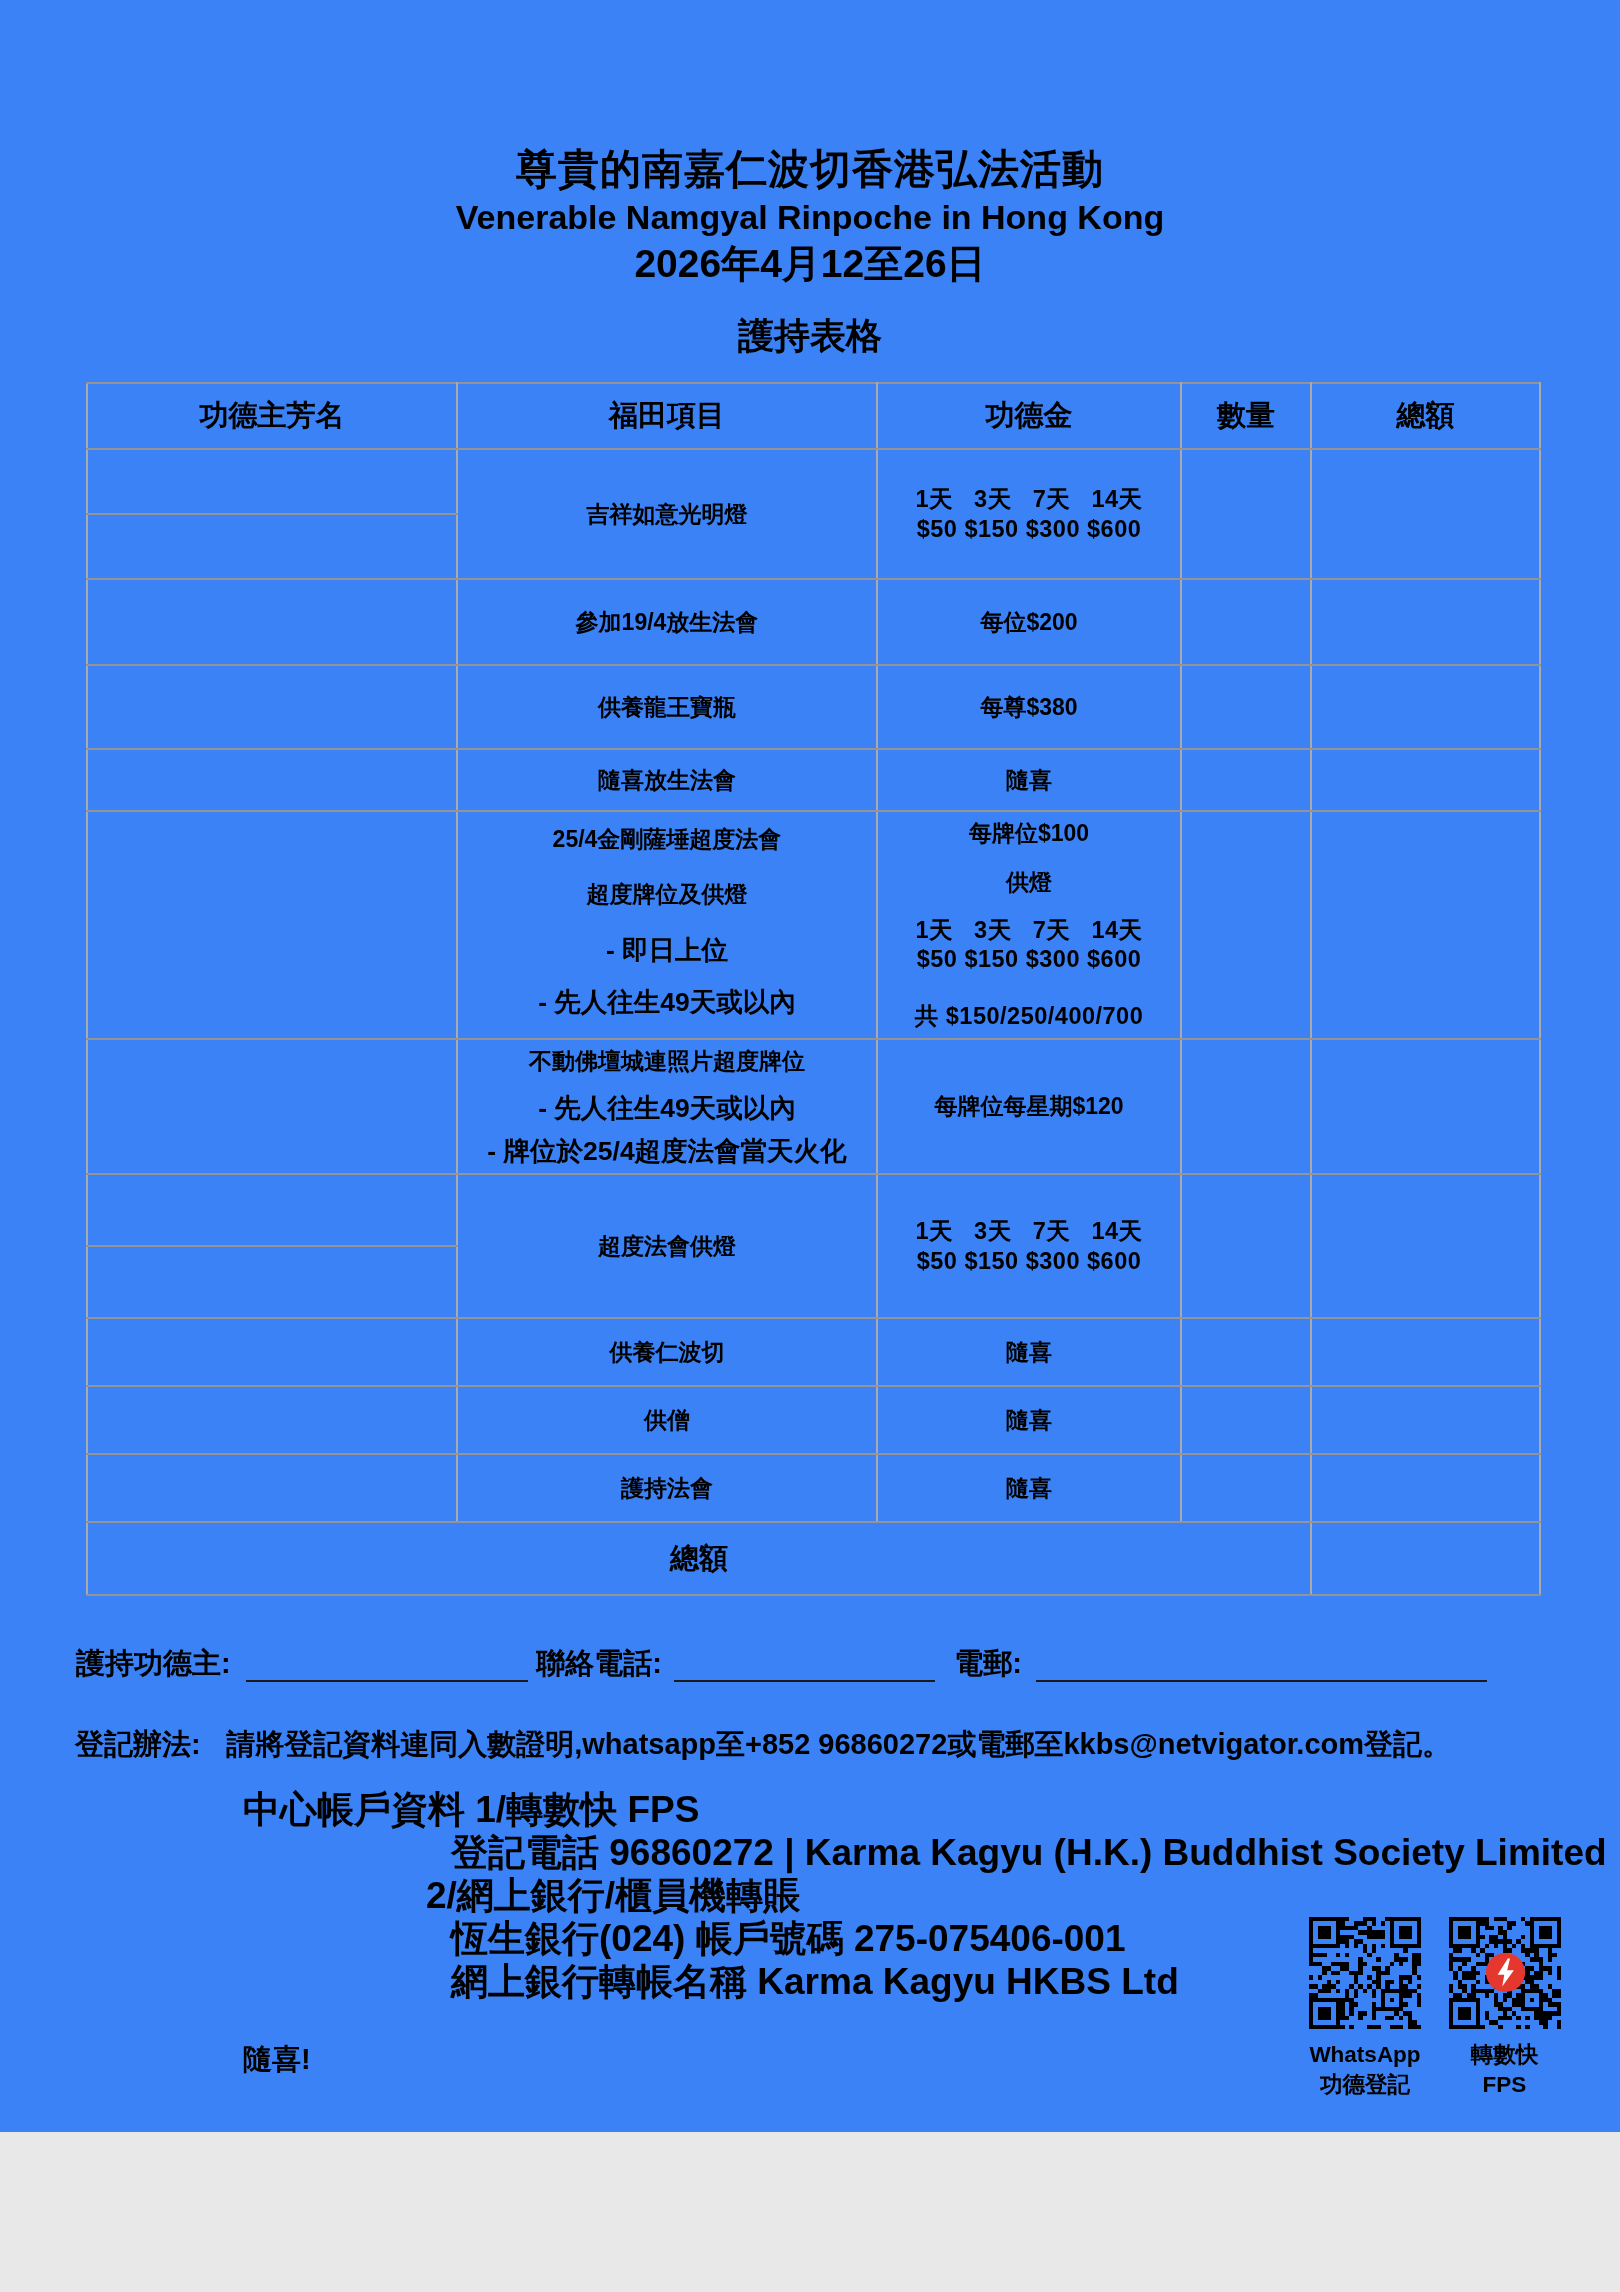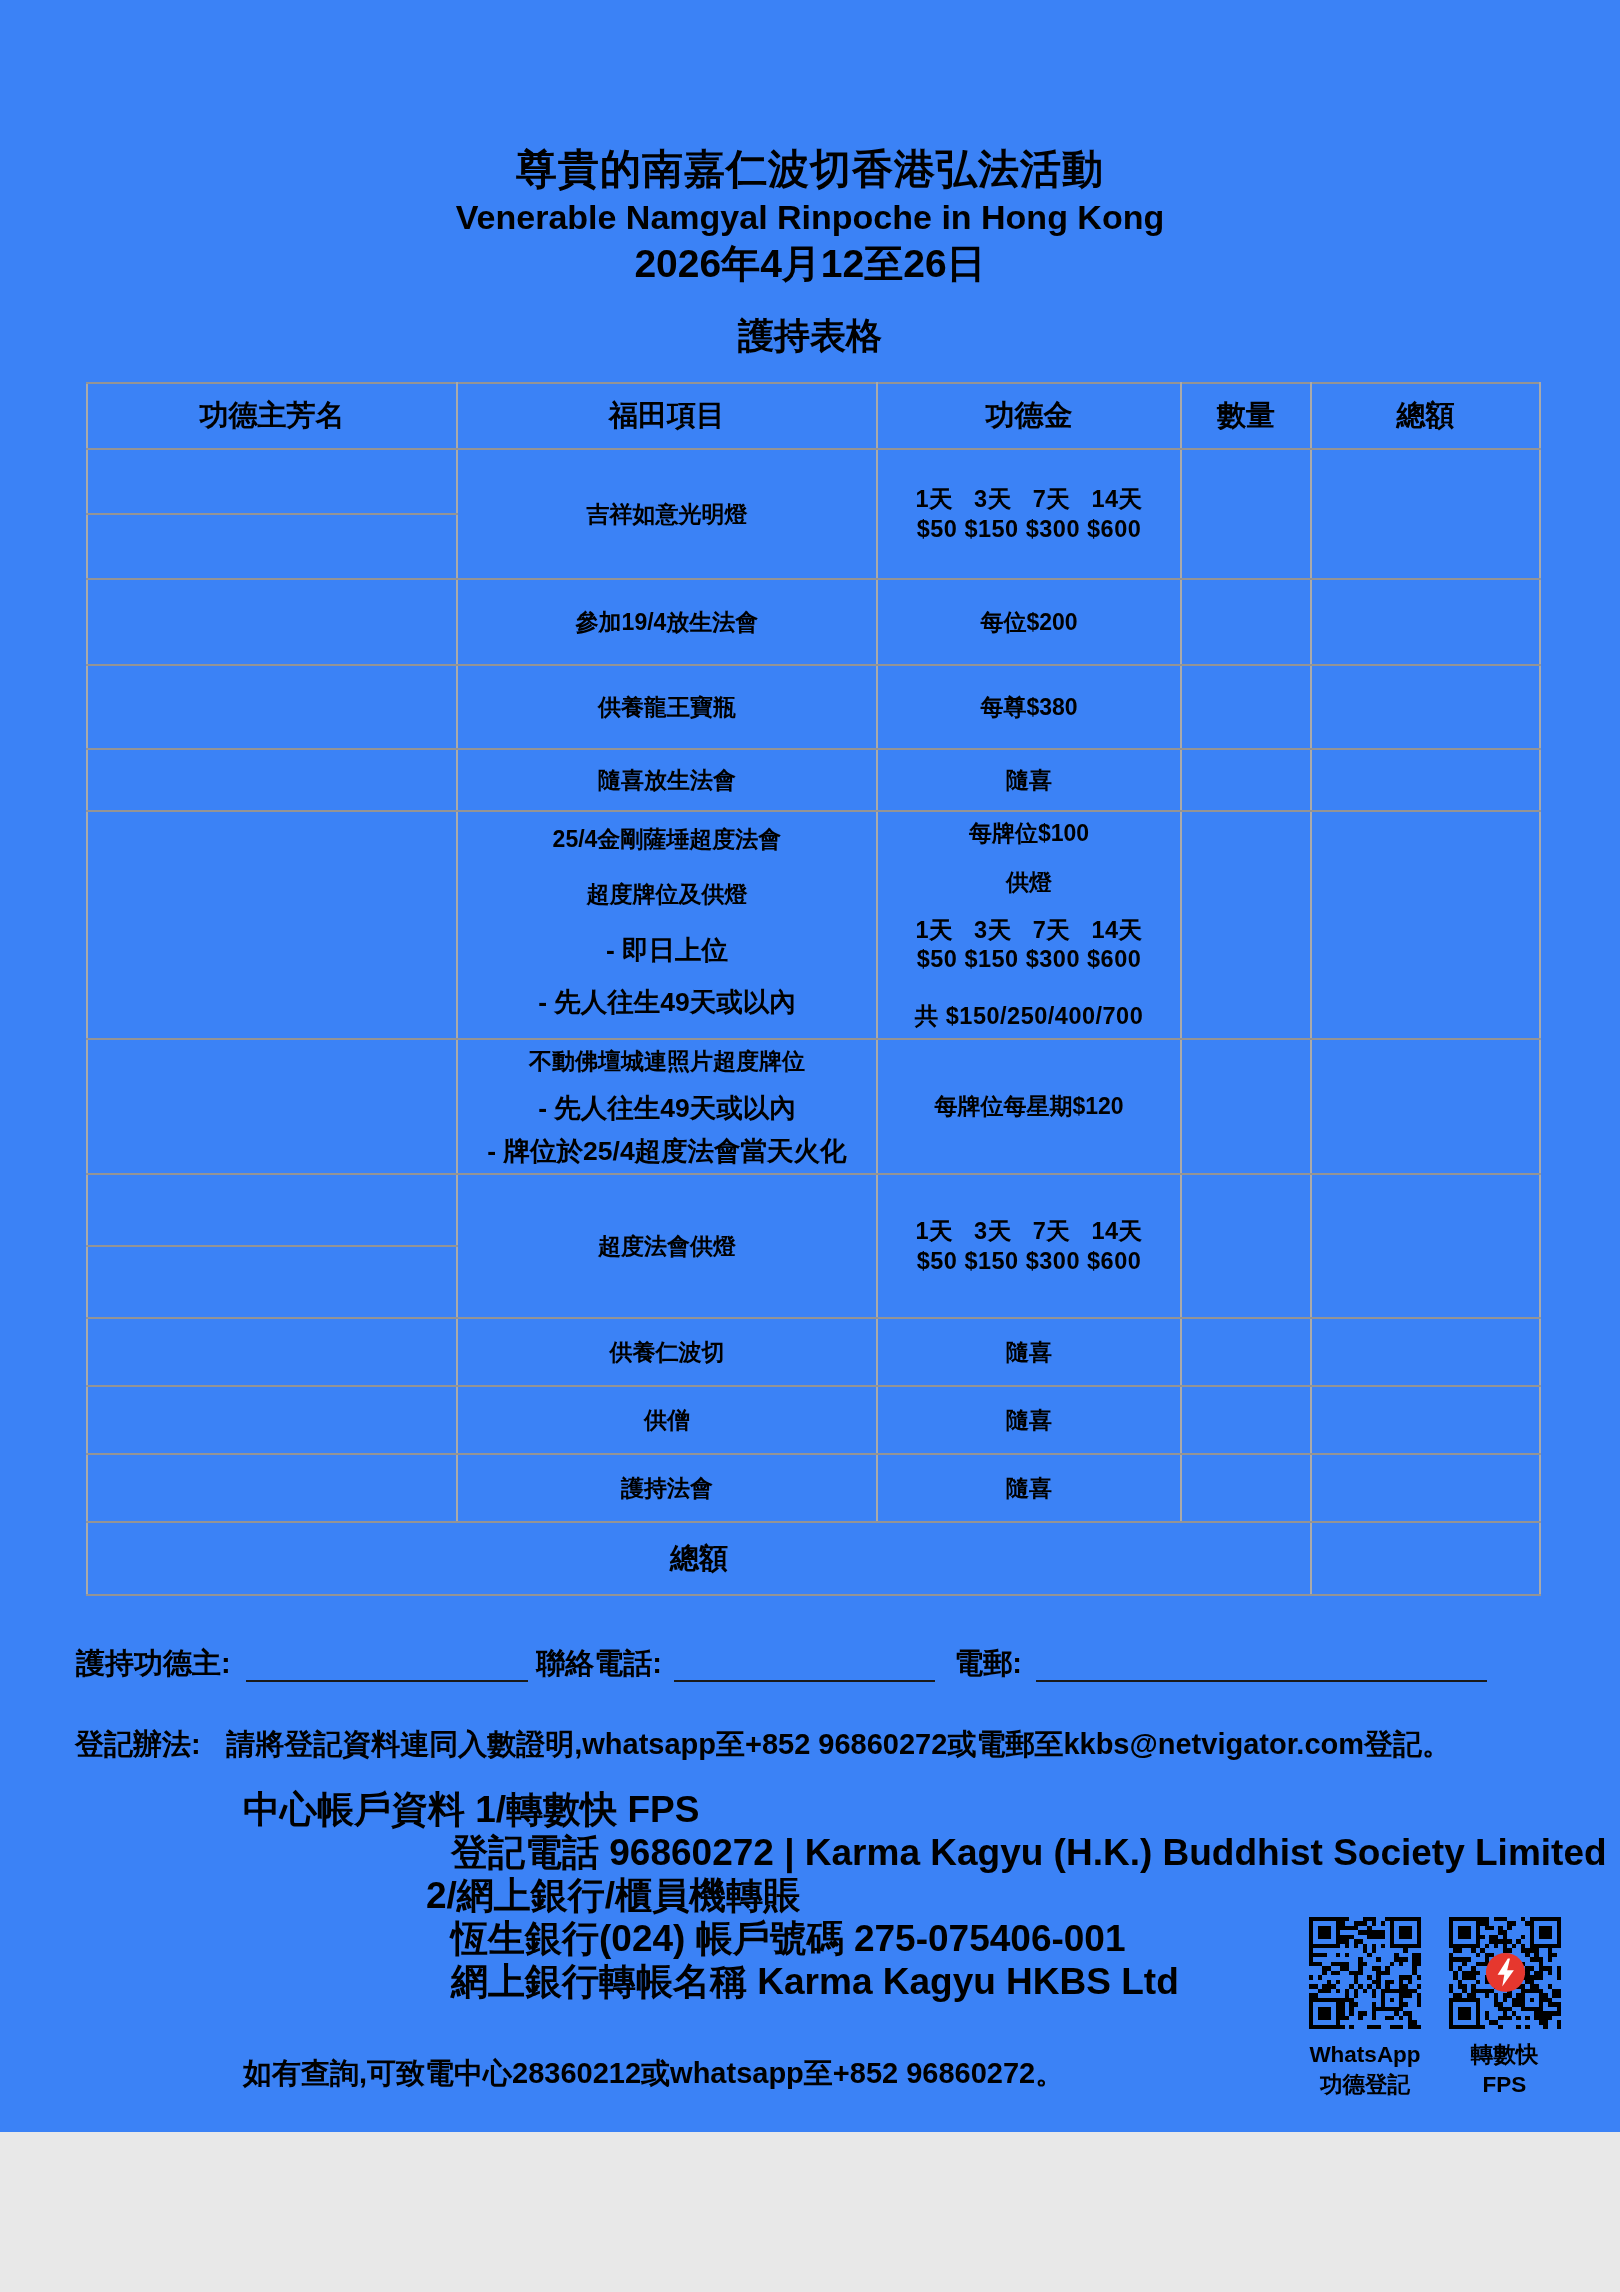--- a/index.html
+++ b/index.html
@@ -262,21 +262,20 @@
   </div>
 
   <div class="account-block">
     <div class="acct-l1">中心帳戶資料 1/轉數快 FPS</div>
     <div class="acct-l2">登記電話 96860272 | Karma Kagyu (H.K.) Buddhist Society Limited</div>
     <div class="acct-l3">2/網上銀行/櫃員機轉賬</div>
     <div class="acct-l4">恆生銀行(024) 帳戶號碼 275-075406-001</div>
     <div class="acct-l5">網上銀行轉帳名稱 Karma Kagyu HKBS Ltd</div>
   </div>
 
-  <div class="enquiry-line">如有查詢,可致電中心28360212或whatsapp至+852 96860272。</div>
   <div class="closing-line">隨喜!</div>
 
   <div class="qr-block">
     <div class="qr-col">
       <div class="qr-box"><svg width="100%" height="100%" viewBox="0 0 25 25" shape-rendering="crispEdges" xmlns="http://www.w3.org/2000/svg">
             <rect x="7" y="0" width="1" height="1"></rect>
             <rect x="8" y="0" width="1" height="1"></rect>
             <rect x="12" y="0" width="1" height="1"></rect>
             <rect x="13" y="0" width="1" height="1"></rect>
             <rect x="14" y="0" width="1" height="1"></rect>

